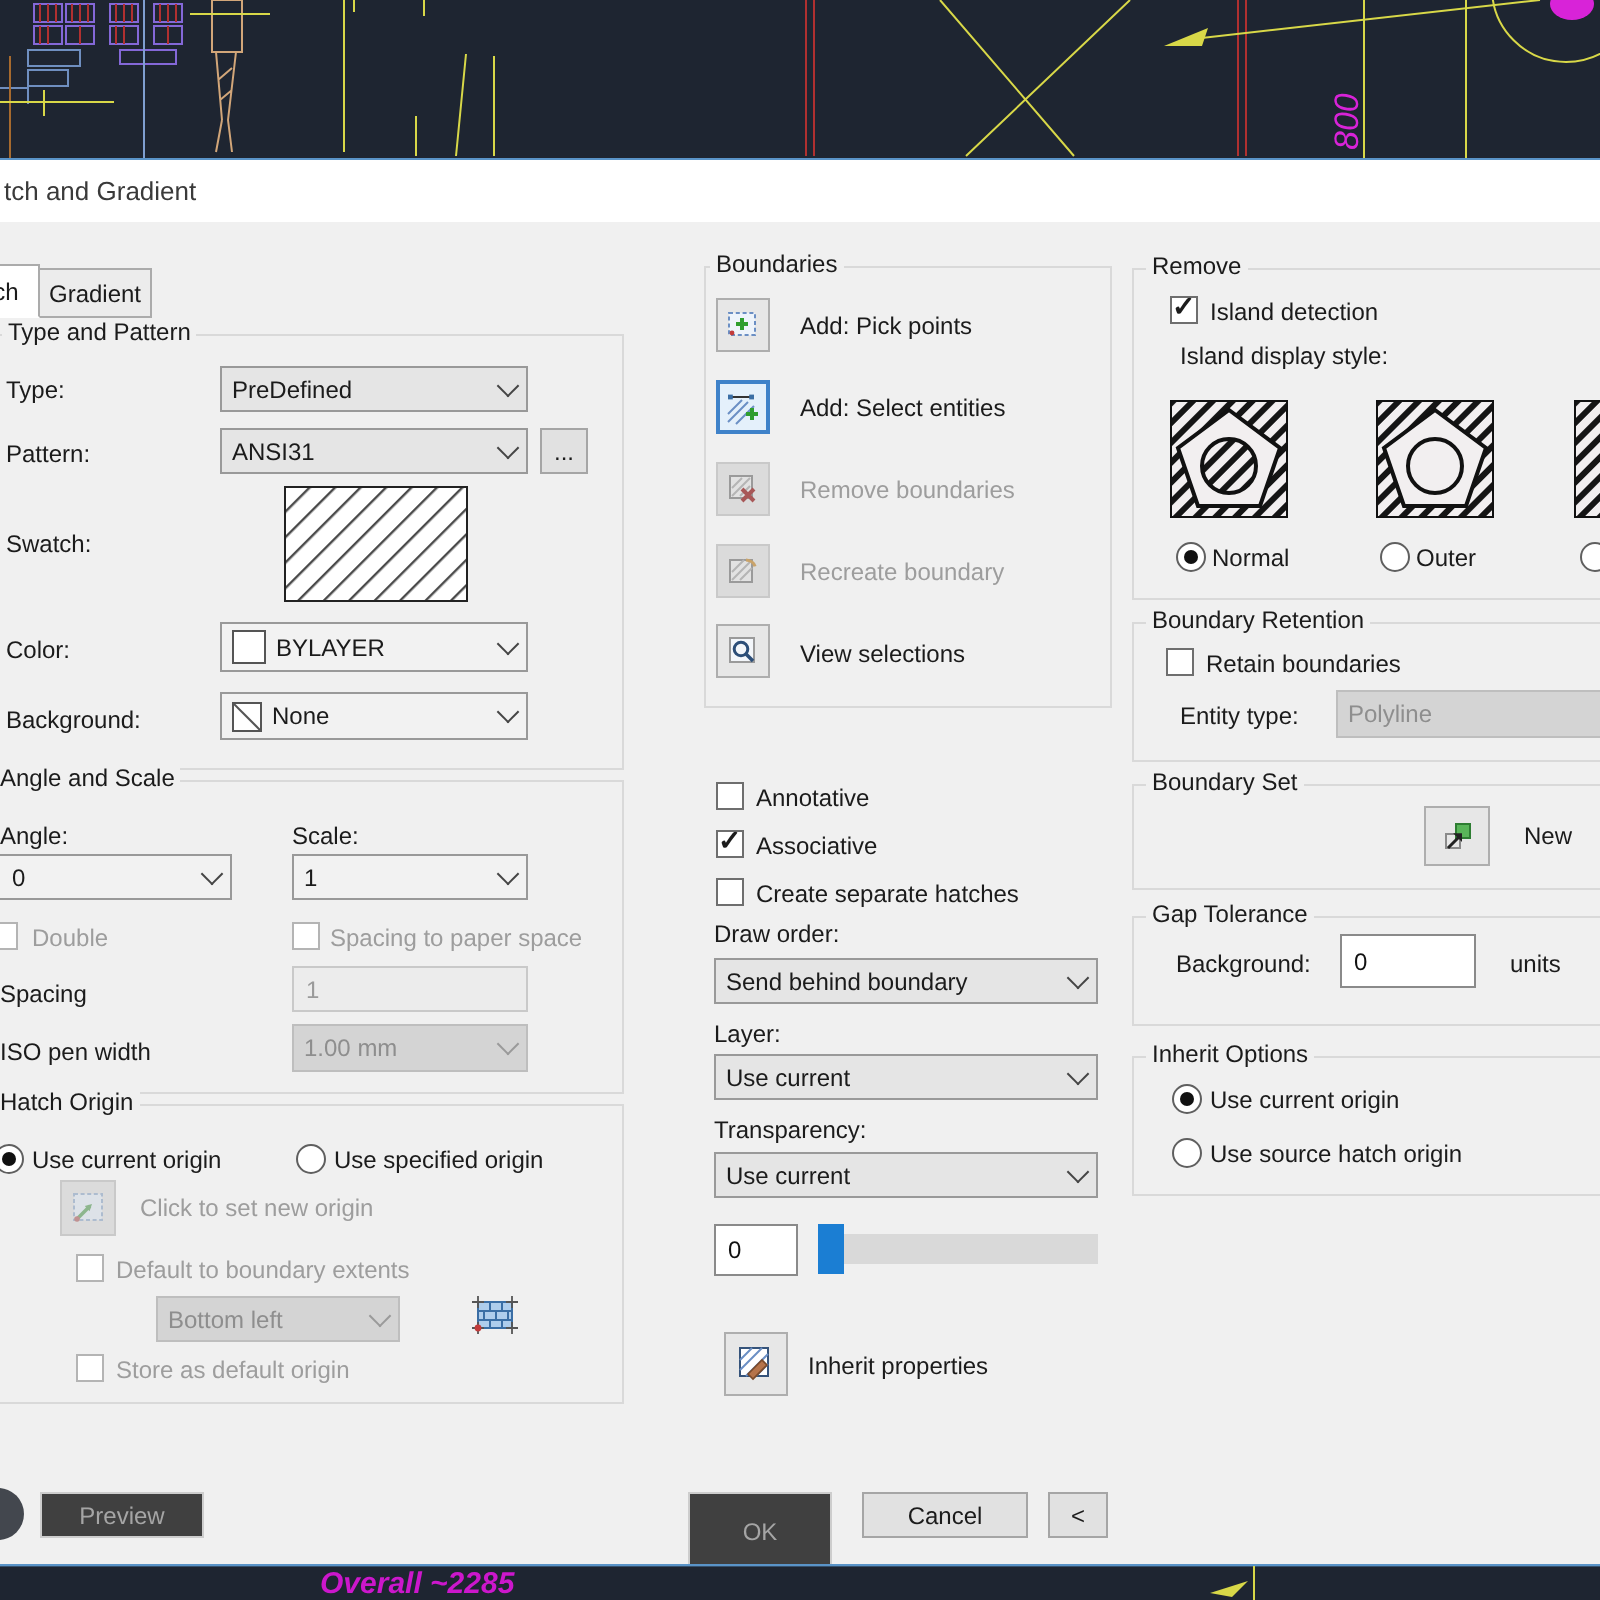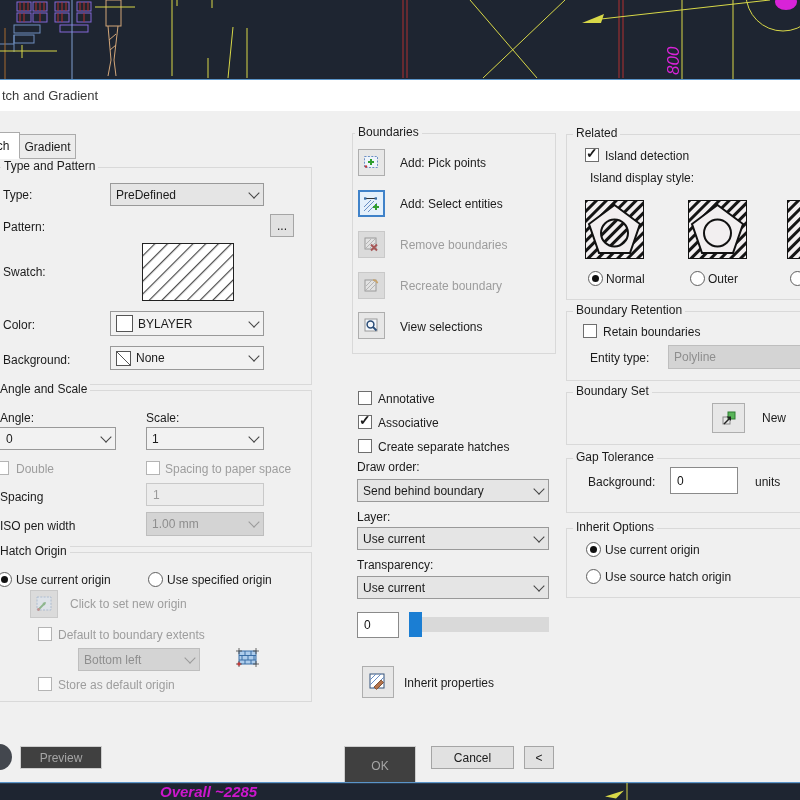--- a/index.html
+++ b/index.html
@@ -107,20 +107,24 @@
 
   <div class="grp" style="left:-12px;top:167px;width:322px;height:216px">
     <span class="gl" style="left:12px">Type and Pattern</span>
   </div>
   <span class="lbl" style="left:3px;top:188px">Type:</span>
   <div class="combo" style="left:110px;top:183px;width:154px;height:23px">
     <span class="val">PreDefined</span>
     <span class="chv"></span>
   </div>
   <span class="lbl" style="left:3px;top:220px">Pattern:</span>
+  <div class="combo" style="left:110px;top:214px;width:154px;height:23px">
+    <span class="val">ANSI31</span>
+    <span class="chv"></span>
+  </div>
   <div class="btn" style="left:270px;top:214px;width:24px;height:23px">
     <span>...</span>
   </div>
   <span class="lbl" style="left:3px;top:265px">Swatch:</span>
   <svg class="abs" style="left:142px;top:243px" width="92" height="58">
     <defs>
       <pattern id="ansi31" patternUnits="userSpaceOnUse" width="9" height="9" patternTransform="rotate(45)">
         <rect width="9" height="9" fill="#ffffff"></rect>
           <rect width="1.2" height="9" fill="#4a4a4a"></rect>
       </pattern>
@@ -282,21 +286,21 @@
   <div class="ibtn" style="left:362px;top:666px;width:32px;height:32px">
     <svg width="22" height="22">
       <rect x="3" y="3" width="14" height="14" fill="#fff" stroke="#35537a"></rect>
       <path d="M3 9l6-6M3 14l11-11M6 17L17 6M11 17l6-6" stroke="#6b8fc4"></path>
       <path d="M7 16l7-7 2.5 2.5-7 7z" fill="#b5734a" stroke="#7a4a2a" stroke-width="0.8"></path>
     </svg>
   </div>
   <span class="lbl" style="left:404px;top:676px">Inherit properties</span>
 
   <div class="grp" style="left:566px;top:134px;width:261px;height:164px">
-    <span class="gl" style="left:6px">Related</span>
+    <span class="gl" style="left:6px">Remove</span>
   </div>
   <span class="cb" style="left:585px;top:148px">
     <span class="tick">✓</span>
   </span>
   <span class="lbl" style="left:605px;top:149px">Island detection</span>
   <span class="lbl" style="left:590px;top:171px">Island display style:</span>
   <svg class="abs" style="left:585px;top:200px" width="59" height="59">
     <defs>
         <pattern id="ip1" patternUnits="userSpaceOnUse" width="7" height="7" patternTransform="rotate(45)">
       <rect width="7" height="7" fill="#f2eff0"></rect>

